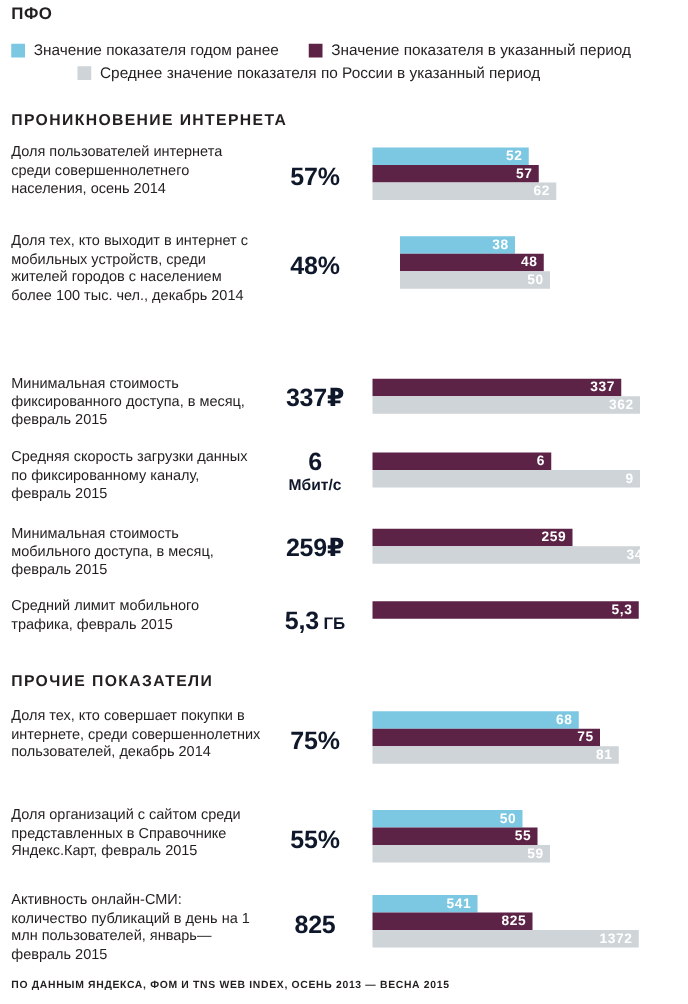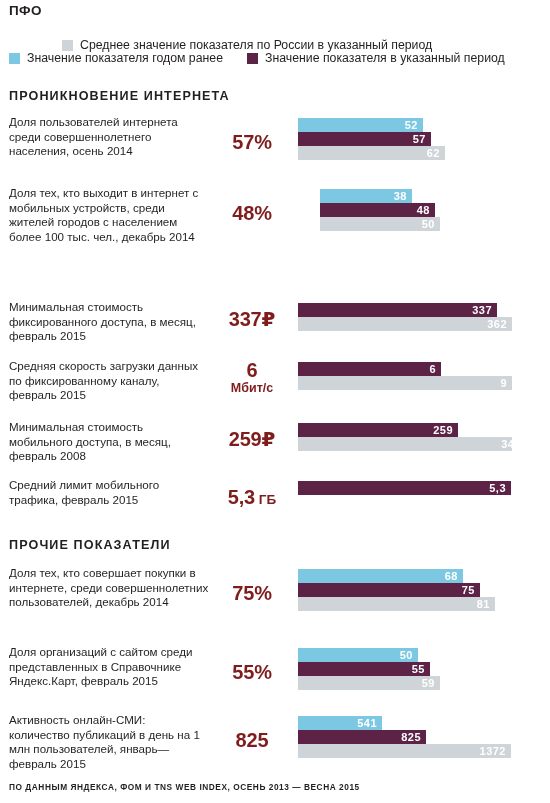--- a/index.html
+++ b/index.html
@@ -43,21 +43,21 @@
 
   
   .row{position:absolute;left:0;width:550px;}
   .row-label{
     position:absolute;left:9px;top:0;width:200px;
     font-size:11.6px;line-height:14.6px;color:#231f20;
   }
   .row-value{
     position:absolute;left:214px;width:76px;
     text-align:center;
-    color:#7f1d1d;font-weight:bold;
+    color:#0f172a;font-weight:bold;
     font-size:20px;line-height:21px;
     letter-spacing:-0.2px;
   }
   .row-value .unit-small{font-size:12.5px;letter-spacing:0;display:block;line-height:14px;}
   .row-value .unit-inline{font-size:13.5px;letter-spacing:0;}
 
   .bars{position:absolute;left:298px;top:0;width:244px;}
   .bar{
     position:relative;height:14px;margin-bottom:0;
     display:flex;align-items:center;justify-content:flex-end;
@@ -84,34 +84,34 @@
   }
 </style>
 </head>
 <body>
 
 <div class="page">
 
   <div class="region-title">ПФО</div>
 
   <div class="legend">
+    <div class="legend-row r1">
+      <div class="legend-item">
+        <span class="swatch sw-blue"></span>
+        <span class="legend-label">Значение показателя годом ранее</span>
+      </div>
+      <div class="legend-item">
+        <span class="swatch sw-maroon"></span>
+        <span class="legend-label">Значение показателя в указанный период</span>
+      </div>
+    </div>
     <div class="legend-row r2">
       <div class="legend-item">
         <span class="swatch sw-gray"></span>
         <span class="legend-label">Среднее значение показателя по России в указанный период</span>
-      </div>
-    </div>
-    <div class="legend-row r1">
-      <div class="legend-item">
-        <span class="swatch sw-blue"></span>
-        <span class="legend-label">Значение показателя годом ранее</span>
-      </div>
-      <div class="legend-item">
-        <span class="swatch sw-maroon"></span>
-        <span class="legend-label">Значение показателя в указанный период</span>
       </div>
     </div>
   </div>
 
   <div class="section-title" style="top:89px;">ПРОНИКНОВЕНИЕ ИНТЕРНЕТА</div>
 
   <div class="row" style="top:115px;">
     <div class="row-label">Доля пользователей интернета среди совершеннолетнего населения, осень 2014</div>
     <div class="row-value" style="top:17px;">57%</div>
     <div class="bars" style="top:3px;">
@@ -177,21 +177,21 @@
         <span class="blabel" style="margin-right:101px;">6</span>
       </div>
       <div class="bar b-gray">
         <span class="fill" style="width:214px;"></span>
         <span class="blabel" style="margin-right:30px;">9</span>
       </div>
     </div>
   </div>
 
   <div class="row" style="top:420px;">
-    <div class="row-label">Минимальная стоимость мобильного доступа, в месяц, февраль 2008</div>
+    <div class="row-label">Минимальная стоимость мобильного доступа, в месяц, февраль 2015</div>
     <div class="row-value" style="top:9px;">259₽</div>
     <div class="bars" style="top:3px;">
       <div class="bar b-maroon">
         <span class="fill" style="width:160px;"></span>
         <span class="blabel" style="margin-right:84px;">259</span>
       </div>
       <div class="bar b-gray">
         <span class="fill" style="width:214px;"></span>
         <span class="blabel" style="margin-right:16px;">344</span>
       </div>

